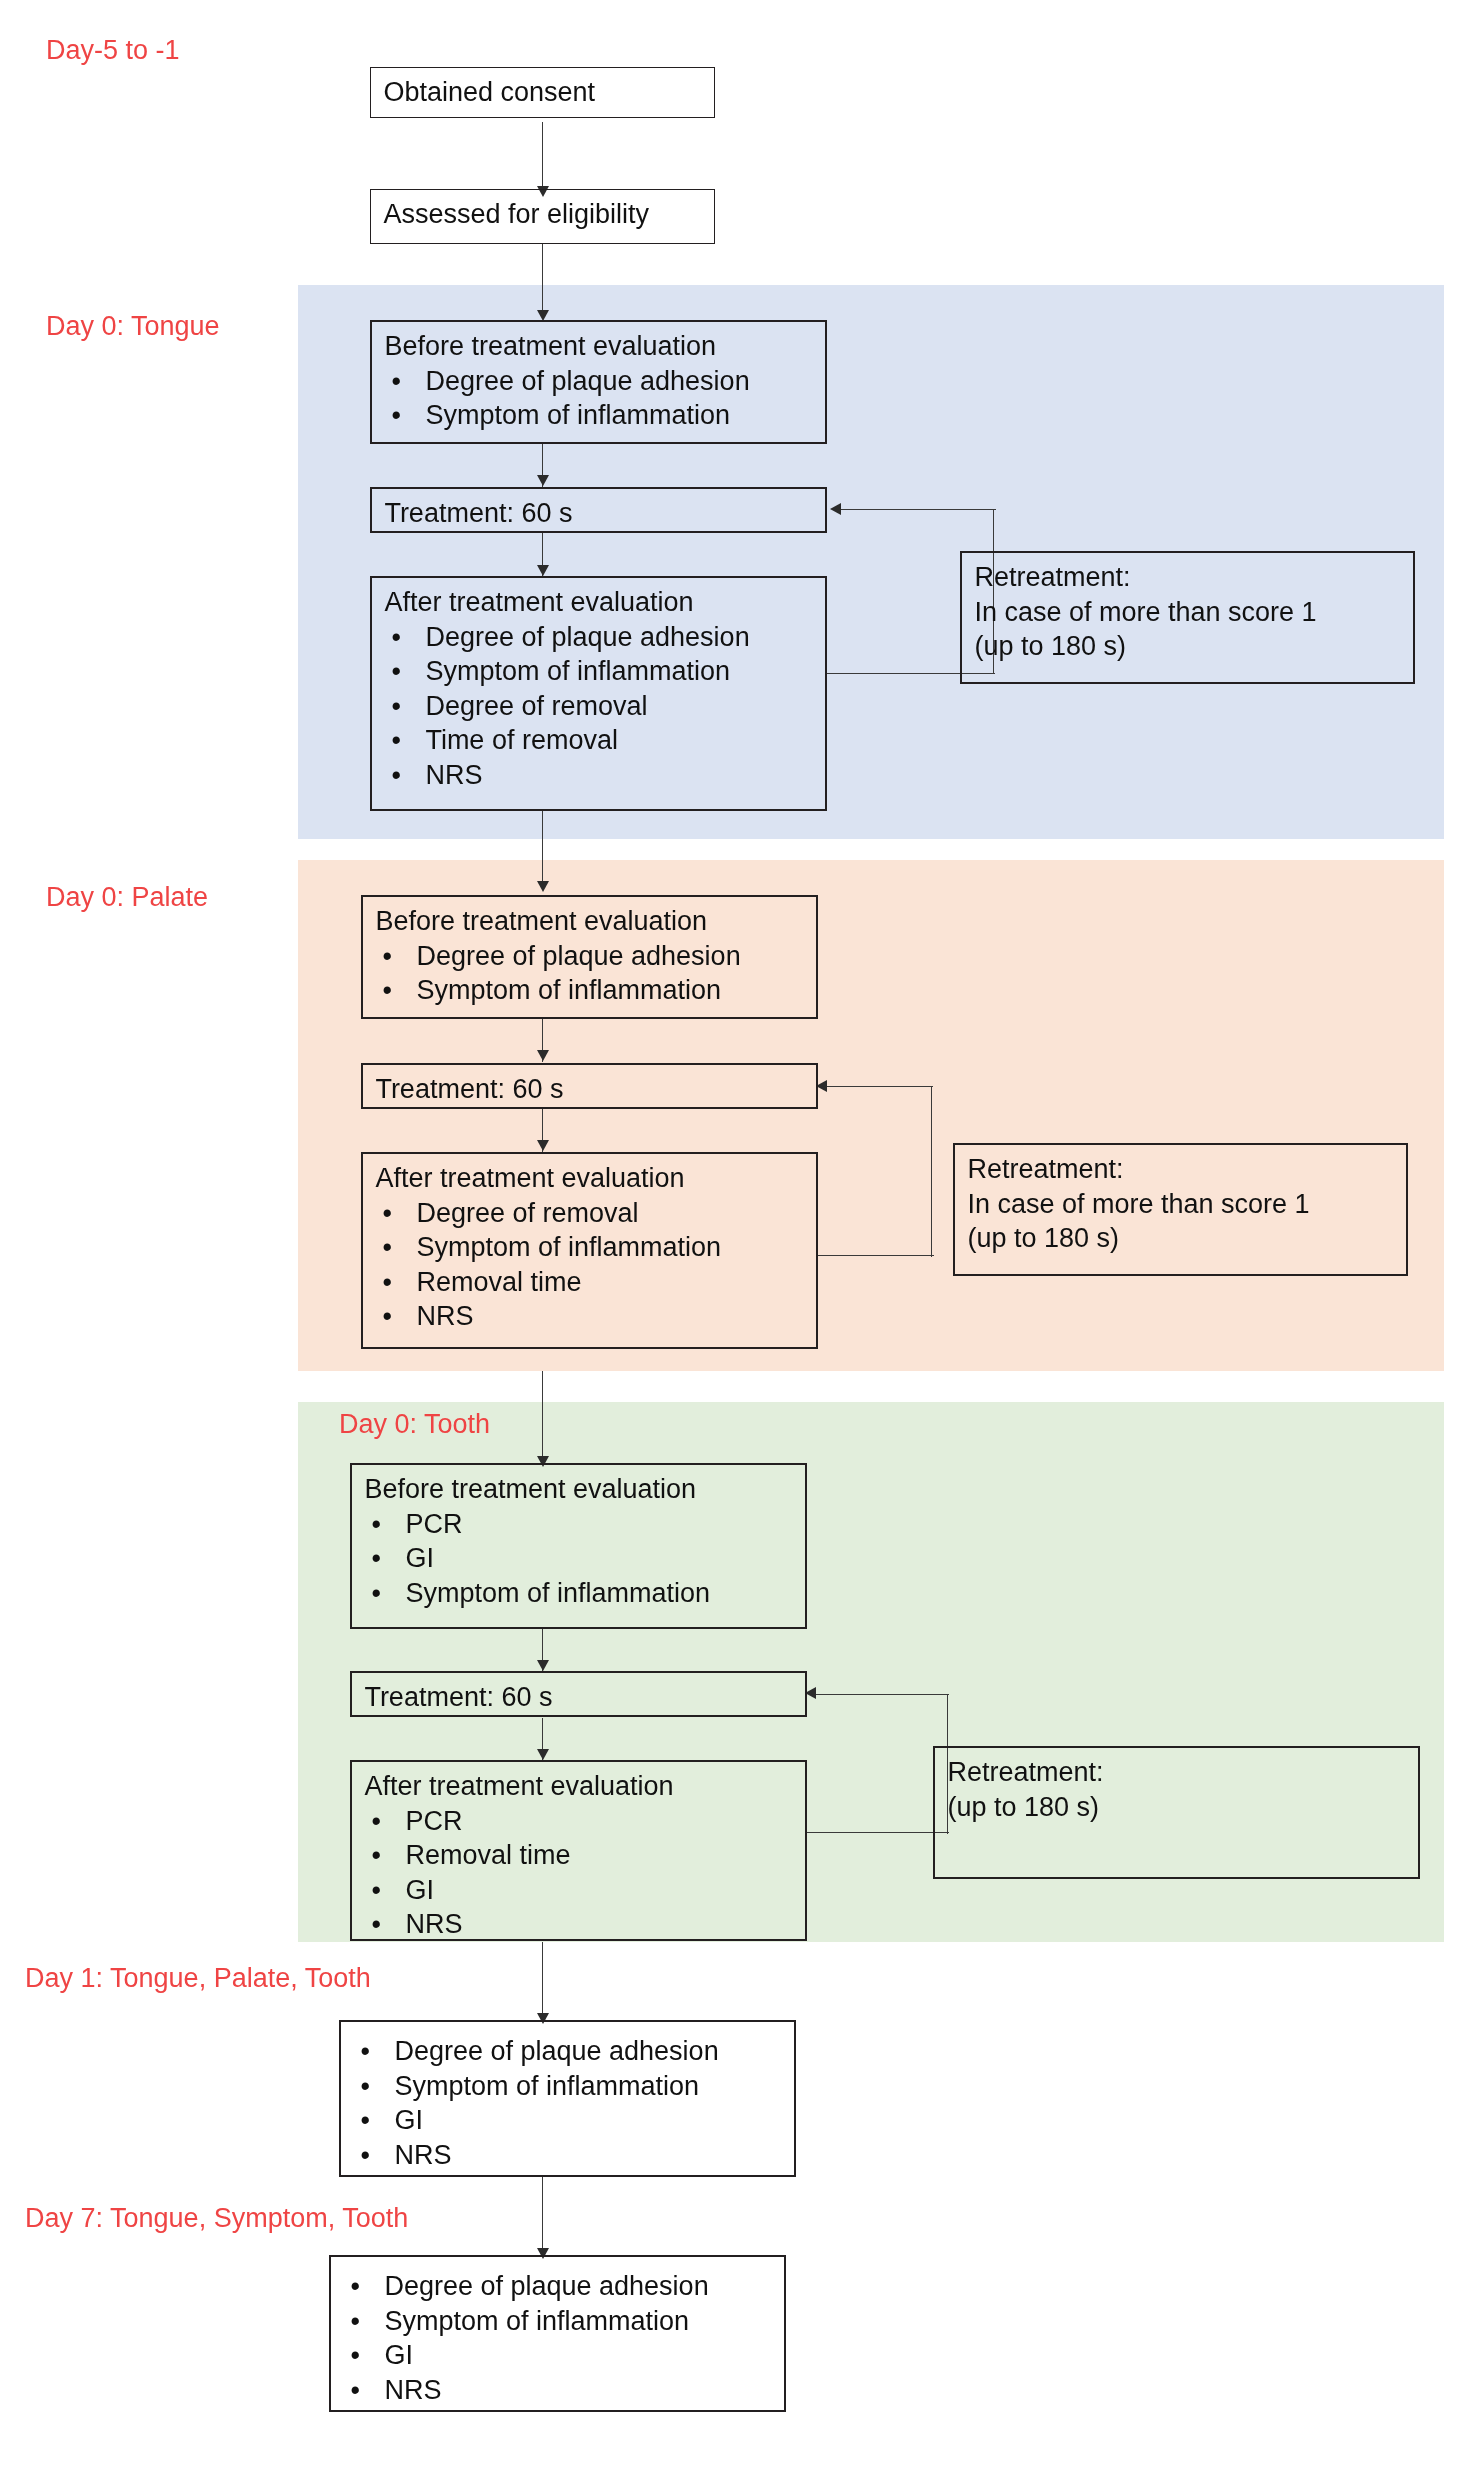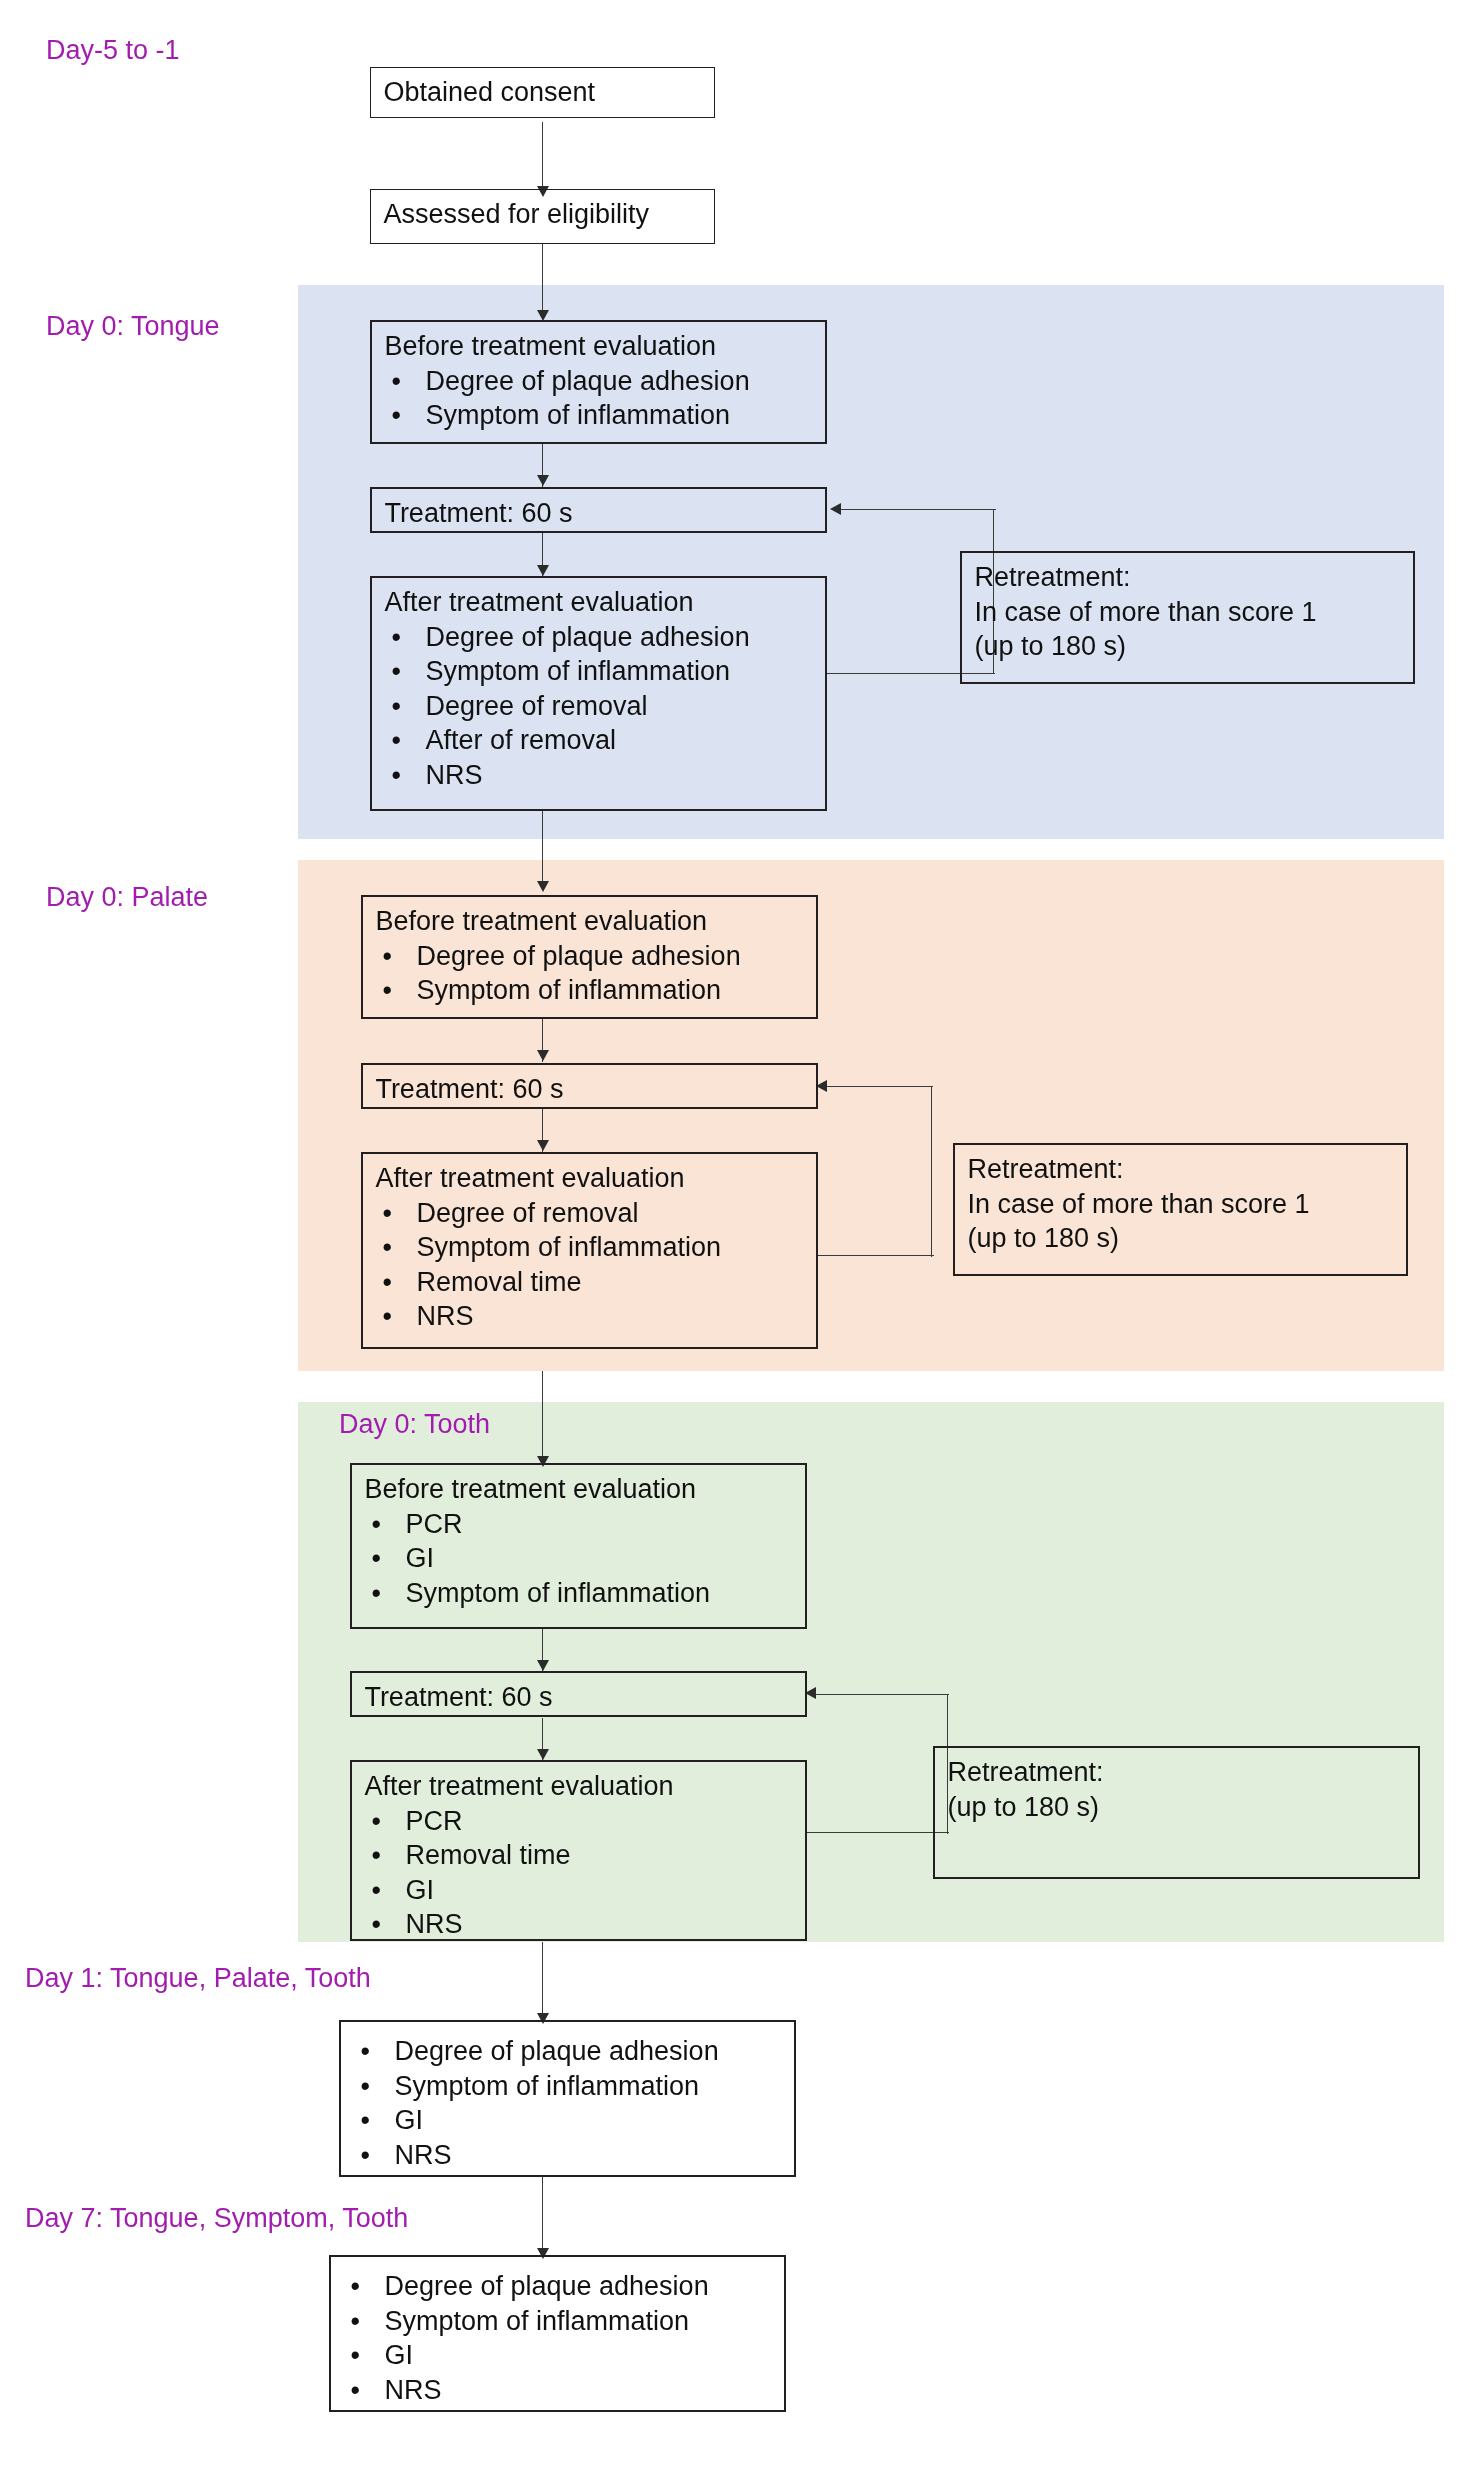--- a/index.html
+++ b/index.html
@@ -22,21 +22,21 @@
     z-index: 0;
   }
   .band-tongue { background: #dbe3f2; }
   .band-palate { background: #fae4d6; }
   .band-tooth  { background: #e2eedc; }
 
   .stage-label {
     position: absolute;
     z-index: 3;
     font-size: 27px;
-    color: #a21caf;
+    color: #ef4444;
     white-space: nowrap;
     line-height: 1.2;
   }
 
   .node {
     position: absolute;
     z-index: 2;
     box-sizing: border-box;
     border: 2.7px solid #231f20;
     background: transparent;
@@ -190,21 +190,21 @@
   <div class="node" style="left:370px; top:487px; width:457px; height:46px;">
     <span class="title">Treatment: 60 s</span>
   </div>
 
   <div class="node" style="left:370px; top:576px; width:457px; height:235px;">
     <span class="title">After treatment evaluation</span>
     <ul>
       <li><span class="bullet">•</span><span>Degree of plaque adhesion</span></li>
       <li><span class="bullet">•</span><span>Symptom of inflammation</span></li>
       <li><span class="bullet">•</span><span>Degree of removal</span></li>
-      <li><span class="bullet">•</span><span>After of removal</span></li>
+      <li><span class="bullet">•</span><span>Time of removal</span></li>
       <li><span class="bullet">•</span><span>NRS</span></li>
     </ul>
   </div>
 
   <div class="node" style="left:960px; top:551px; width:455px; height:133px;">
     <span class="line">Retreatment:</span>
     <span class="line">In case of more than score 1</span>
     <span class="line">(up to 180 s)</span>
   </div>
 

